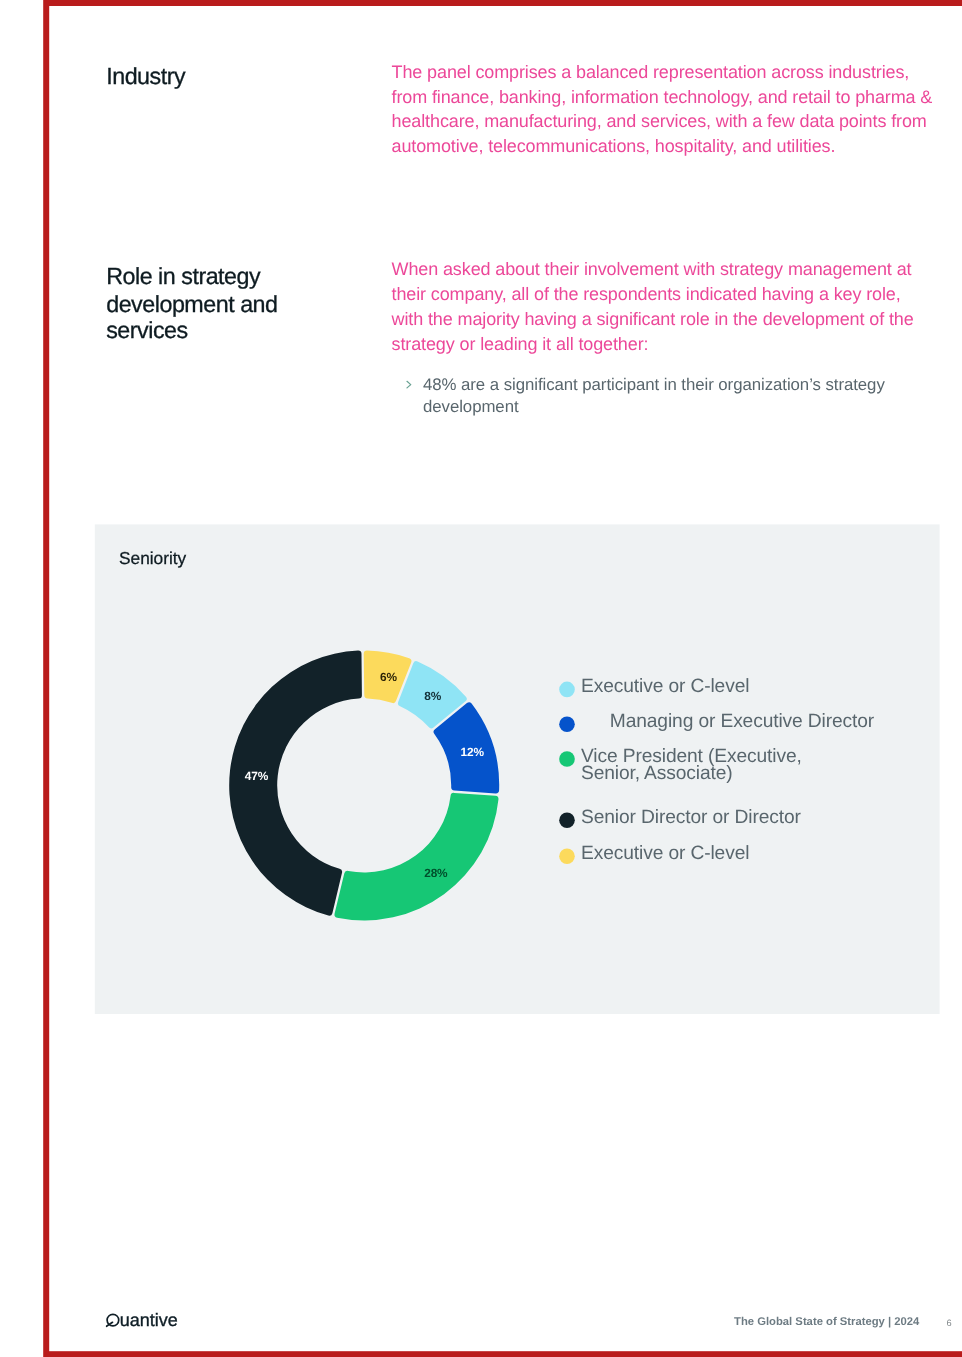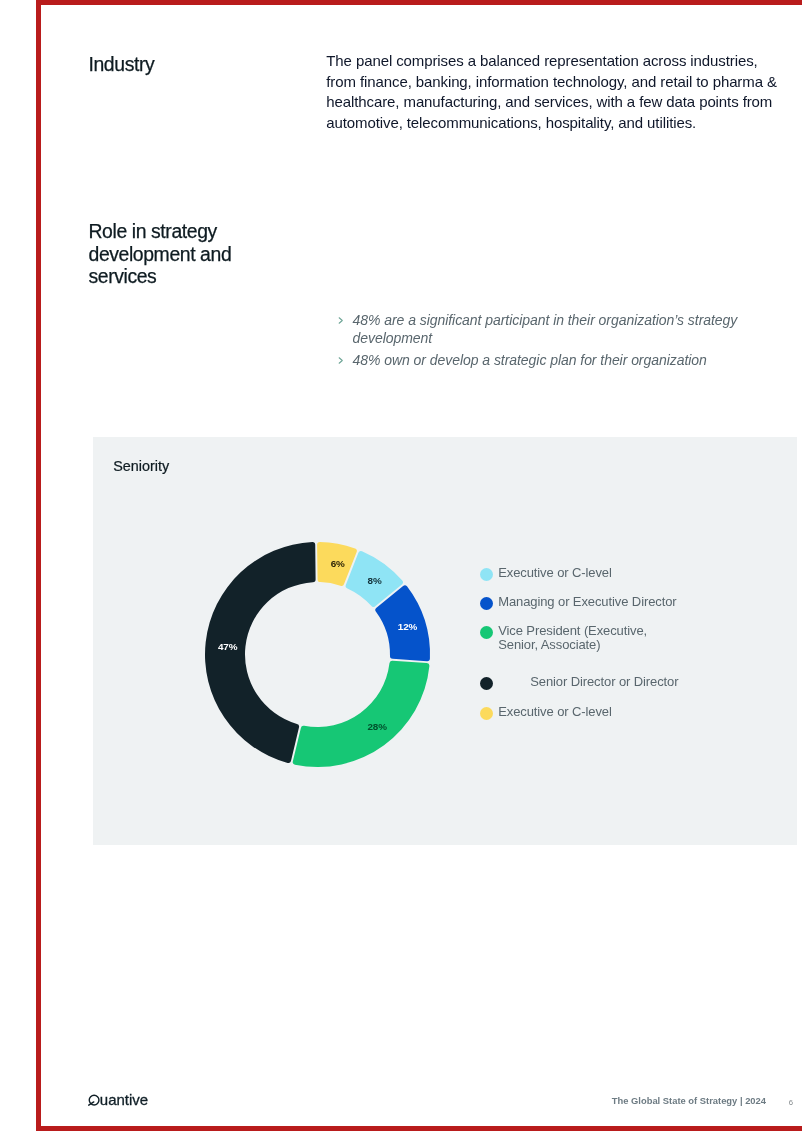--- a/index.html
+++ b/index.html
@@ -9,50 +9,50 @@
   .page { position:relative; width:802px; height:1131px; background:#fff;
           border:5px solid #b91c1c; overflow:hidden;margin-left:36px; }
 
   
   .section { position:absolute; }
   .sec-head { position:absolute; left:0; width:190px;
               font-size:19.4px; font-weight:400; line-height:22.5px;
               color:#0e1b21; letter-spacing:-0.4px;
               -webkit-text-stroke:0.25px #0e1b21; }
   .sec-body { position:absolute; left:237.8px; top:0; width:452px;
-              font-size:15px; line-height:20.9px; color:#0f172a;
+              font-size:15px; line-height:20.9px; color:#ec4899;
               letter-spacing:-0.1px; }
 
   #sec-industry { left:47.5px; top:46px; width:700px; height:100px; }
   #sec-industry .sec-head { top:1.7px; }
   #sec-industry .sec-body { top:-0.4px; }
   #sec-role     { left:47.5px; top:211px; width:700px; height:180px; }
   #sec-role .sec-head { top:4.4px; }
   #sec-role .sec-body { top:-0.9px; }
 
   .bullets { position:absolute; left:240px; top:95px; width:450px; }
   .bullet { position:relative; padding-left:24px; margin-bottom:3.4px;
             font-size:14px; line-height:18.3px; color:#59666d;
-            letter-spacing:-0.05px;font-style:italic; }
+            letter-spacing:-0.05px; }
   .bullet .chev { position:absolute; left:9.3px; top:5.2px;
                   width:6px; height:9px; display:block; }
 
   
-  .panel { position:absolute; left:52px; top:431.5px; width:704px; height:408px;
+  .panel { position:absolute; left:38px; top:431.5px; width:704px; height:408px;
            background:#eff2f3; }
   .panel-title { position:absolute; left:20.2px; top:21.1px;
                  font-size:14.4px; font-weight:400; color:#0e1b21; letter-spacing:0px;
                  -webkit-text-stroke:0.22px #0e1b21; }
 
   .chart { position:absolute; left:0; top:0; }
   .legend { position:absolute; left:0; top:0; }
   .leg-row { position:absolute; left:387px; width:270px; display:flex; align-items:flex-start; }
   .leg-dot { flex:0 0 13px; width:13px; height:13px; border-radius:50%;
              margin-right:5.2px; }
-  .leg-txt { font-size:13px; line-height:14.2px; color:#59666d;
+  .leg-txt { font-size:16px; line-height:14.2px; color:#59666d;
              letter-spacing:-0.1px; white-space:pre;
              position:relative; top:-2px; }
 
   
   .logo { position:absolute; left:47.3px; top:1086px; width:64px; height:16px; }
   .logo svg { display:block; }
   .foot-center { position:absolute; left:0; width:725px; top:1091.2px;
                  text-align:right; font-size:9.4px; color:#6d7b83;
                  letter-spacing:0px; line-height:9.4px;font-weight:bold; }
   .foot-page { position:absolute; left:747.7px; top:1093.8px;
@@ -63,32 +63,27 @@
 
 <div class="page">
 
   <div class="section" id="sec-industry">
     <div class="sec-head">Industry</div>
     <div class="sec-body">The panel comprises a balanced representation across industries, from finance, banking, information technology, and retail to pharma &amp; healthcare, manufacturing, and services, with a few data points from automotive, telecommunications, hospitality, and utilities.</div>
   </div>
 
   <div class="section" id="sec-role">
     <div class="sec-head">Role in strategy development and services</div>
+    <div class="sec-body">When asked about their involvement with strategy management at their company, all of the respondents indicated having a key role, with the majority having a significant role in the development of the strategy or leading it all together:</div>
     <div class="bullets">
       <div class="bullet">
         <svg class="chev" viewBox="0 0 6 9">
             <path d="M1.15 1.75 L4.3 4.5 L1.15 7.25" fill="none" stroke="#6ba394" stroke-width="1.05" stroke-linecap="round" stroke-linejoin="round"></path>
           </svg>
         <span class="btxt">48% are a significant participant in their organization’s strategy development</span>
-      </div>
-      <div class="bullet">
-        <svg class="chev" viewBox="0 0 6 9">
-            <path d="M1.15 1.75 L4.3 4.5 L1.15 7.25" fill="none" stroke="#6ba394" stroke-width="1.05" stroke-linecap="round" stroke-linejoin="round"></path>
-          </svg>
-        <span class="btxt">48% own or develop a strategic plan for their organization</span>
       </div>
     </div>
   </div>
 
   <div class="panel">
     <div class="panel-title">Seniority</div>
     <svg class="chart" id="donut" width="704" height="409">
         <path d="M224.086 107.801 A2.8 2.8 0 0 1 226.875 105.025 A112.5 112.5 0 0 1 262.035 111.446 A2.8 2.8 0 0 1 263.663 115.029 L251.054 147.038 A2.8 2.8 0 0 1 247.428 148.721 A72.5 72.5 0 0 0 227.364 145.057 A2.8 2.8 0 0 1 224.567 142.200 Z" fill="#FCDA5C"></path>
         <text x="244.75" y="130.49" text-anchor="middle" font-size="9.9" font-weight="700" letter-spacing="-0.1" font-family="&quot;Liberation Sans&quot;, sans-serif" fill="#2d2407">6%</text>
         <path d="M265.388 115.705 A2.8 2.8 0 0 1 269.017 114.182 A112.5 112.5 0 0 1 309.263 143.531 A2.8 2.8 0 0 1 308.923 147.451 L282.225 169.148 A2.8 2.8 0 0 1 278.239 168.834 A72.5 72.5 0 0 0 254.408 151.456 A2.8 2.8 0 0 1 252.891 147.758 Z" fill="#8FE4F5"></path>
@@ -98,30 +93,30 @@
         <path d="M333.864 226.076 A2.8 2.8 0 0 1 336.402 229.083 A112.5 112.5 0 0 1 201.898 327.706 A2.8 2.8 0 0 1 199.793 324.381 L207.882 290.944 A2.8 2.8 0 0 1 211.243 288.778 A72.5 72.5 0 0 0 296.465 226.290 A2.8 2.8 0 0 1 299.541 223.736 Z" fill="#16C775"></path>
         <text x="284.21" y="293.43" text-anchor="middle" font-size="9.9" font-weight="700" letter-spacing="-0.1" font-family="&quot;Liberation Sans&quot;, sans-serif" fill="#01502c">28%</text>
         <path d="M197.991 323.949 A2.8 2.8 0 0 1 194.606 325.956 A112.5 112.5 0 0 1 219.377 105.117 A2.8 2.8 0 0 1 222.234 107.823 L222.594 142.224 A2.8 2.8 0 0 1 219.867 145.148 A72.5 72.5 0 0 0 203.953 287.028 A2.8 2.8 0 0 1 205.964 290.483 Z" fill="#122229"></path>
         <text x="134.71" y="212.78" text-anchor="middle" font-size="9.9" font-weight="700" letter-spacing="-0.1" font-family="&quot;Liberation Sans&quot;, sans-serif" fill="#ffffff">47%</text>
       </svg>
     <div class="legend" id="legend">
         <div class="leg-row" style="top: 131.3px;">
           <span class="leg-dot" style="background: rgb(143, 228, 245);"></span>
           <span class="leg-txt">Executive or C-level</span>
         </div>
-        <div class="leg-row" style="top: 160.9px;">
+        <div class="leg-row" style="top: 160.9px; gap: 24px;">
           <span class="leg-dot" style="background: rgb(5, 83, 203);"></span>
           <span class="leg-txt">Managing or Executive Director</span>
         </div>
         <div class="leg-row" style="top: 189.6px;">
           <span class="leg-dot" style="background: rgb(22, 199, 117);"></span>
           <span class="leg-txt">Vice President (Executive,
 Senior, Associate)</span>
         </div>
-        <div class="leg-row" style="top: 240.8px; gap: 32px;">
+        <div class="leg-row" style="top: 240.8px;">
           <span class="leg-dot" style="background: rgb(18, 34, 41);"></span>
           <span class="leg-txt">Senior Director or Director</span>
         </div>
         <div class="leg-row" style="top: 270.2px;">
           <span class="leg-dot" style="background: rgb(252, 218, 92);"></span>
           <span class="leg-txt">Executive or C-level</span>
         </div>
       </div>
   </div>
 

